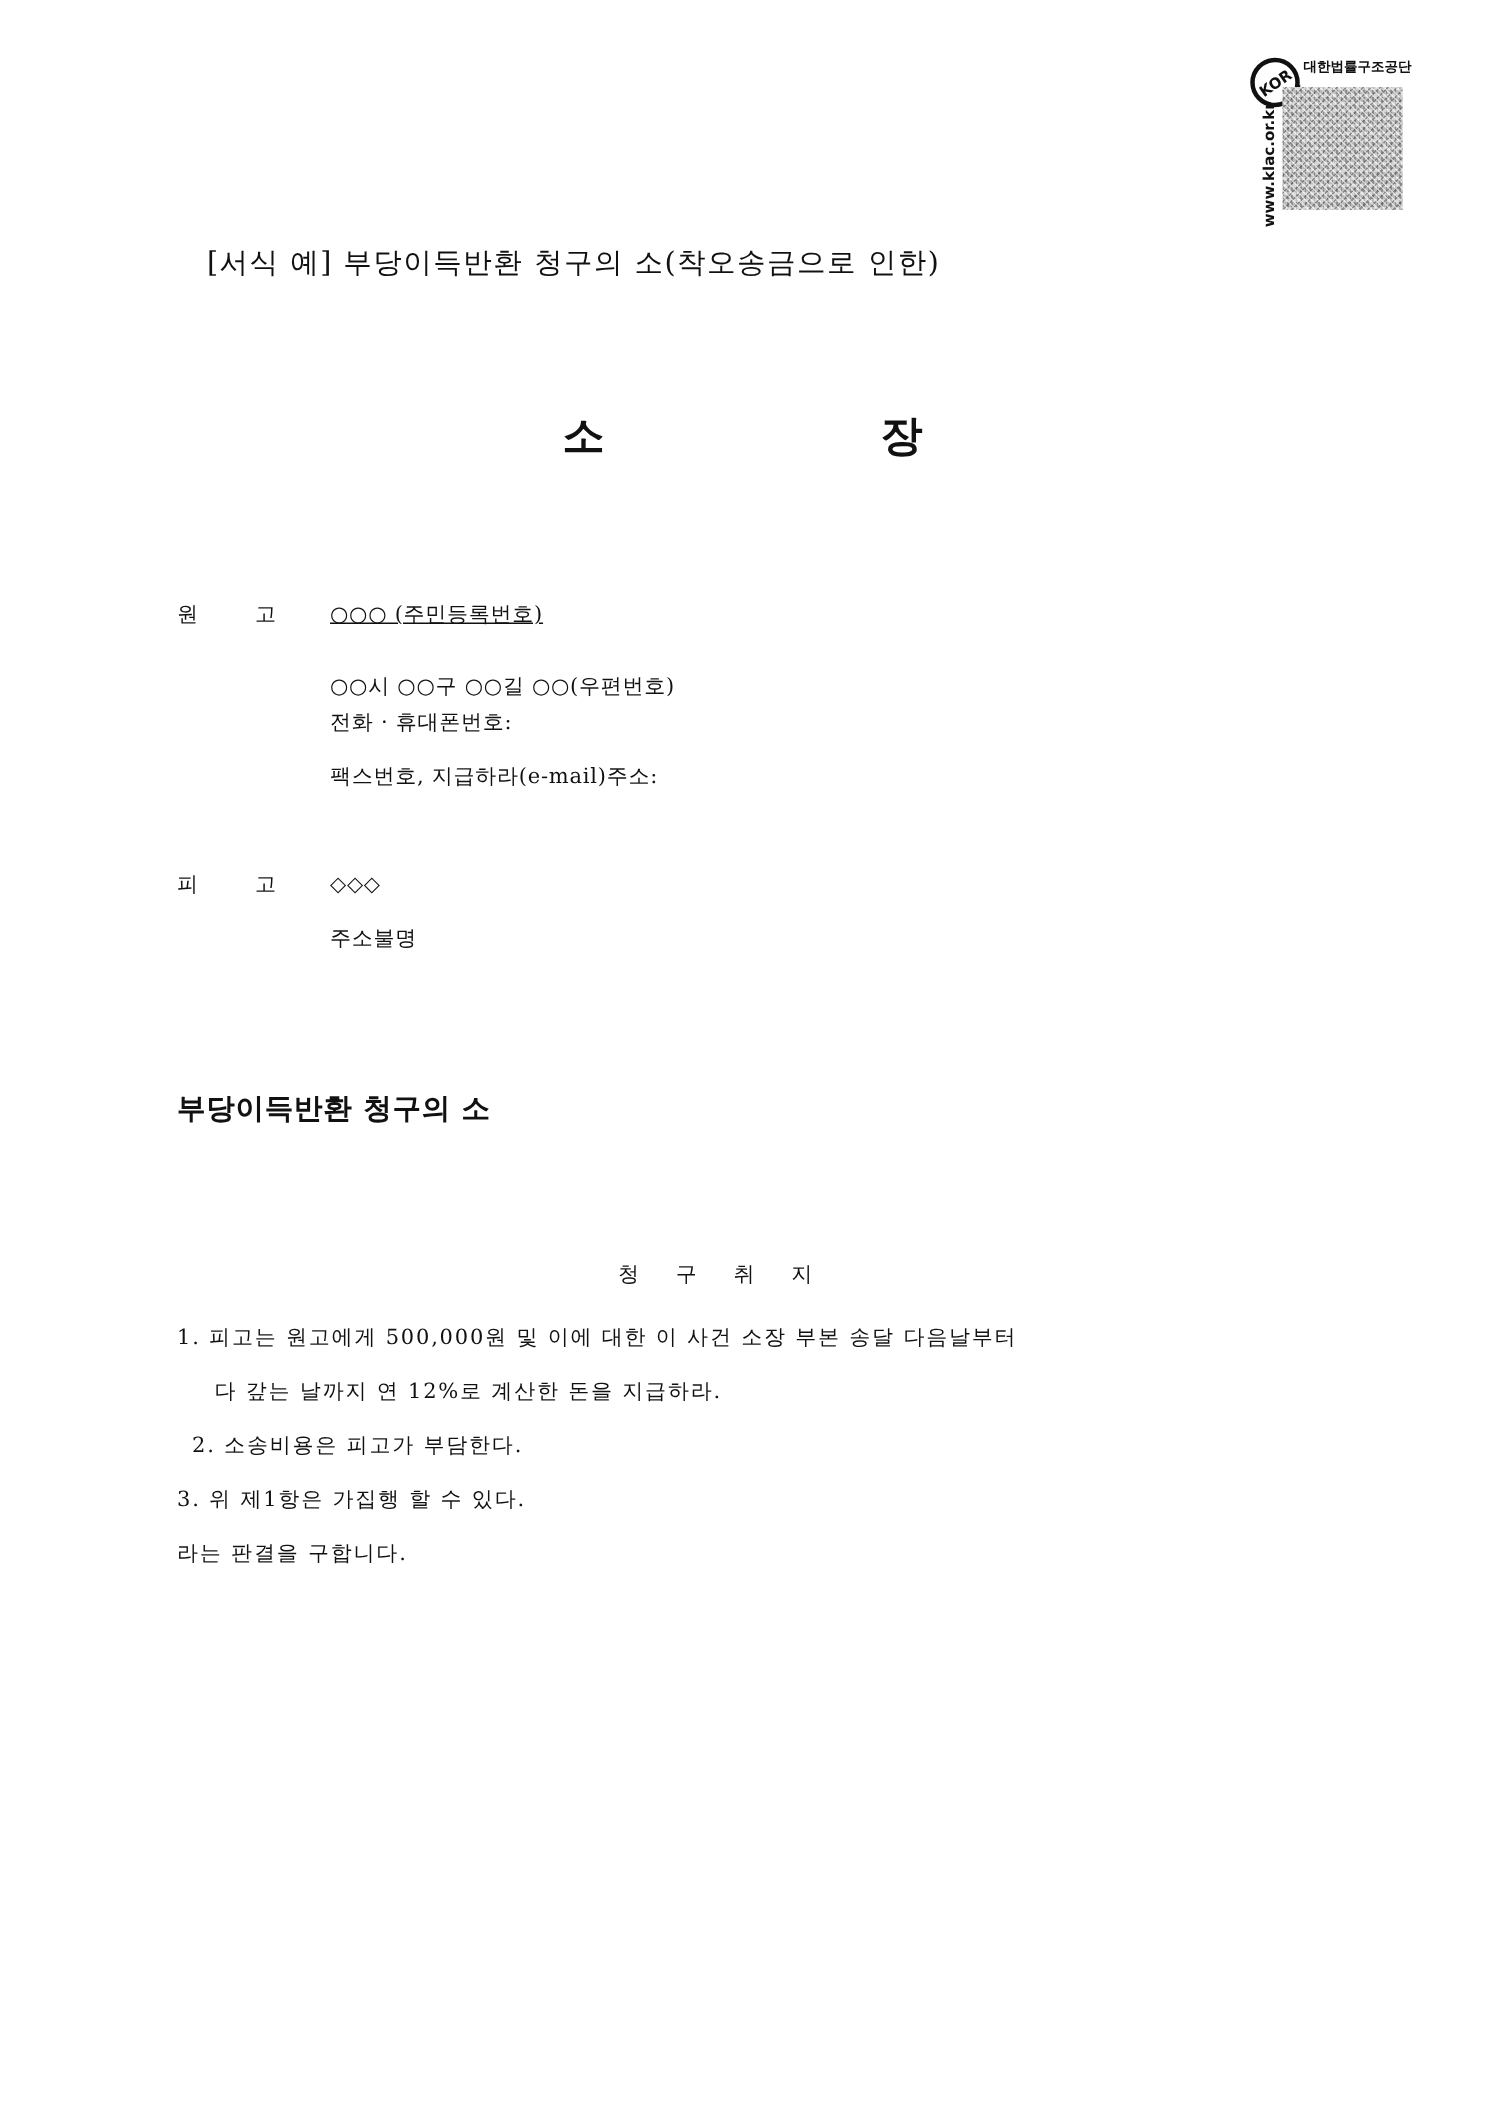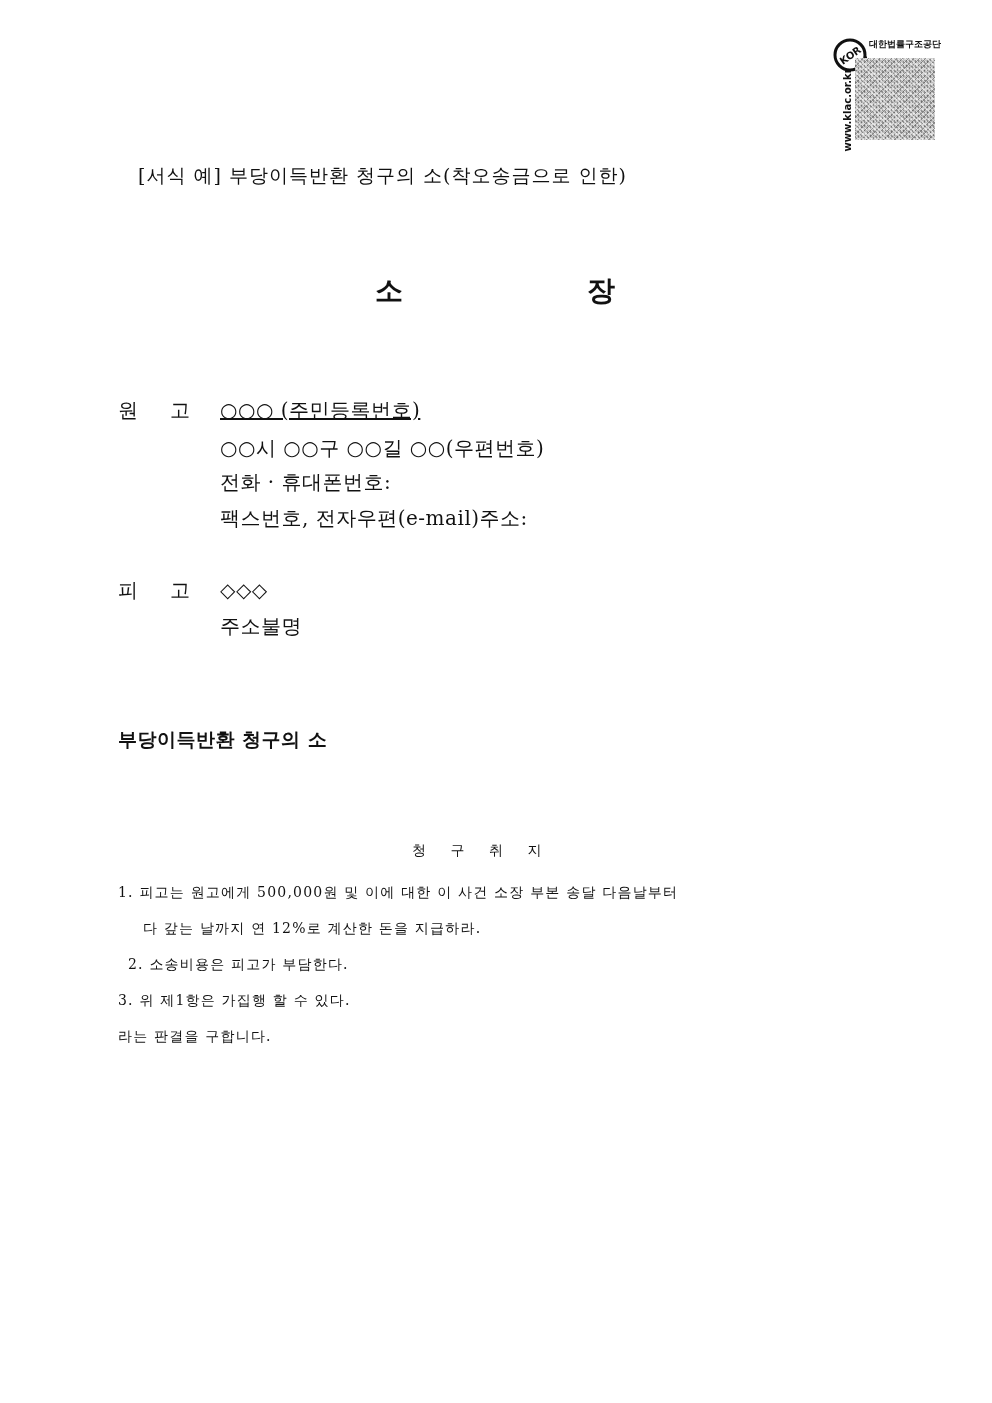--- a/index.html
+++ b/index.html
@@ -1,19 +1,19 @@
 <!DOCTYPE html>
 <html><head>
 <meta charset="utf-8">
 <style>
   html, body { margin: 0; padding: 0; background: #ffffff; }
   body { width: 992px; height: 1403px; position: relative; overflow: hidden;
          font-family: "DejaVu Serif", "Liberation Serif", serif; color: #111; }
   .abs { position: absolute; }
-  .txt { font-size: 20px; line-height: 24px; white-space: nowrap; letter-spacing: 0.5px; }
+  .txt { font-size: 14px; line-height: 24px; white-space: nowrap; letter-spacing: 0.5px; }
   .bold { font-weight: bold; }
 
   
   .stamp { left: 833px; top: 38px; width: 102px; height: 102px; }
   .stamp-qr { position: absolute; left: 22px; top: 20px; width: 80px; height: 82px;
     background-color: #bbb;
     background-image:
       repeating-linear-gradient(45deg, rgba(255,255,255,.55) 0 1px, transparent 1px 3px),
       repeating-linear-gradient(-45deg, rgba(80,80,80,.5) 0 1px, transparent 1px 4px),
       repeating-linear-gradient(0deg, rgba(255,255,255,.4) 0 2px, transparent 2px 5px),
@@ -57,23 +57,23 @@
 
 <div class="abs txt heading-title">[서식 예] 부당이득반환 청구의 소(착오송금으로 인한)</div>
 
 <div class="abs doc-title l">소</div>
 <div class="abs doc-title r">장</div>
 
 <div class="abs txt party-label" style="top:398px;">
   <span>원</span><span>고</span>
 </div>
 <div class="abs txt party-body" style="top:398px;text-decoration:underline;">○○○ (주민등록번호)</div>
-<div class="abs txt party-body" style="top:436px;">○○시 ○○구 ○○길 ○○(우편번호)</div>
+<div class="abs txt party-body" style="top:446px;">○○시 ○○구 ○○길 ○○(우편번호)</div>
 <div class="abs txt party-body" style="top:470px;">전화 · 휴대폰번호:</div>
-<div class="abs txt party-body" style="top:506px;">팩스번호, 전자우편(e-mail)주소:</div>
+<div class="abs txt party-body" style="top:506px;">팩스번호, 지급하라(e-mail)주소:</div>
 
 <div class="abs txt party-label" style="top:578px;">
   <span>피</span><span>고</span>
 </div>
 <div class="abs txt party-body" style="top:578px;">◇◇◇</div>
 <div class="abs txt party-body" style="top:614px;">주소불명</div>
 
 <div class="abs txt bold section-heading">부당이득반환 청구의 소</div>
 
 <div class="abs txt claims-heading">

